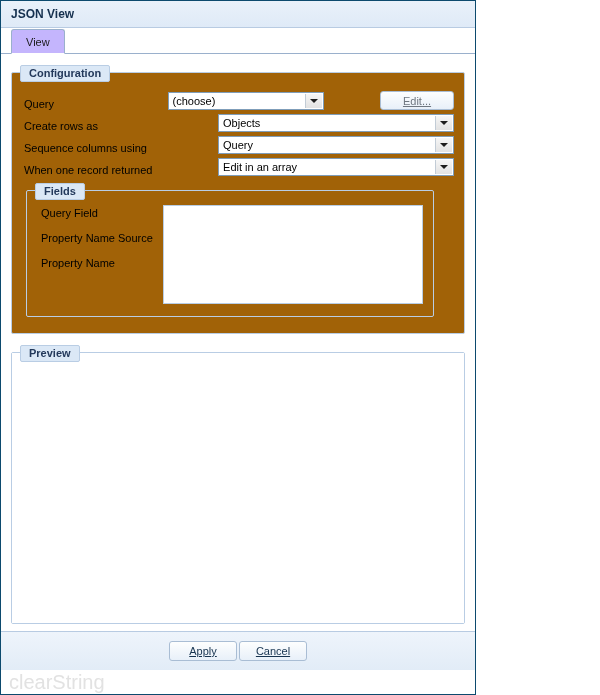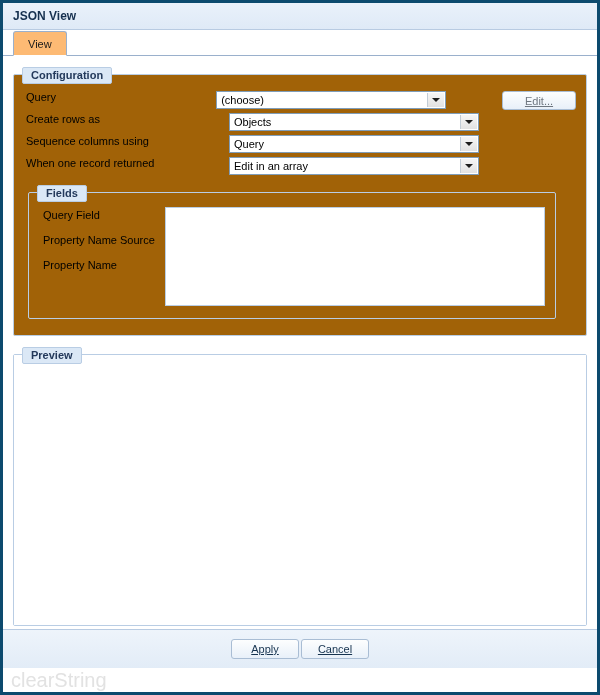--- a/index.html
+++ b/index.html
@@ -6,24 +6,24 @@
     margin: 0;
     padding: 0;
     background: #ffffff;
   }
   body {
     font-family: "Liberation Sans", sans-serif;
     font-size: 11px;
     color: #000000;
   }
   .window {
-    width: 600px;
+    width: 476px;
     height: 695px;
     box-sizing: border-box;
-    border: 3px solid #0c4a6e;
+    border: 1px solid #0c4a6e;
     background: #ffffff;
     position: relative;
     overflow: hidden;
   }
   
   .titlebar {
     height: 27px;
     box-sizing: border-box;
     background: linear-gradient(to bottom, #e9f1fa 0%, #dfeaf7 100%);
     border-bottom: 1px solid #b8cbe2;
@@ -49,21 +49,21 @@
   .tab {
     height: 25px;
     box-sizing: border-box;
     min-width: 52px;
     padding: 0 14px;
     display: flex;
     align-items: center;
     justify-content: flex-end;
     font-size: 11px;
     color: #1a1a1a;
-    background: #fdba74;
+    background: #c4b5fd;
     border: 1px solid #9ab0cc;
     border-bottom: 1px solid #ffffff;
     border-radius: 3px 3px 0 0;
     position: relative;
     top: 1px;
   }
   
   .content {
     padding: 8px 10px 0 10px;
     height: 602px;
@@ -90,21 +90,21 @@
     font-weight: bold;
     color: #23395b;
     line-height: 12px;
   }
   .group-inner {
     padding: 16px 10px 12px 10px;
   }
   
   .form-row {
     display: flex;
-    align-items: flex-start;
+    align-items: flex-end;
     height: 21px;
     margin-bottom: 1px;
     gap: 48px;
   }
   .form-label {
     width: 155px;
     font-size: 11px;
     color: #000;
     padding-left: 2px;
   }

